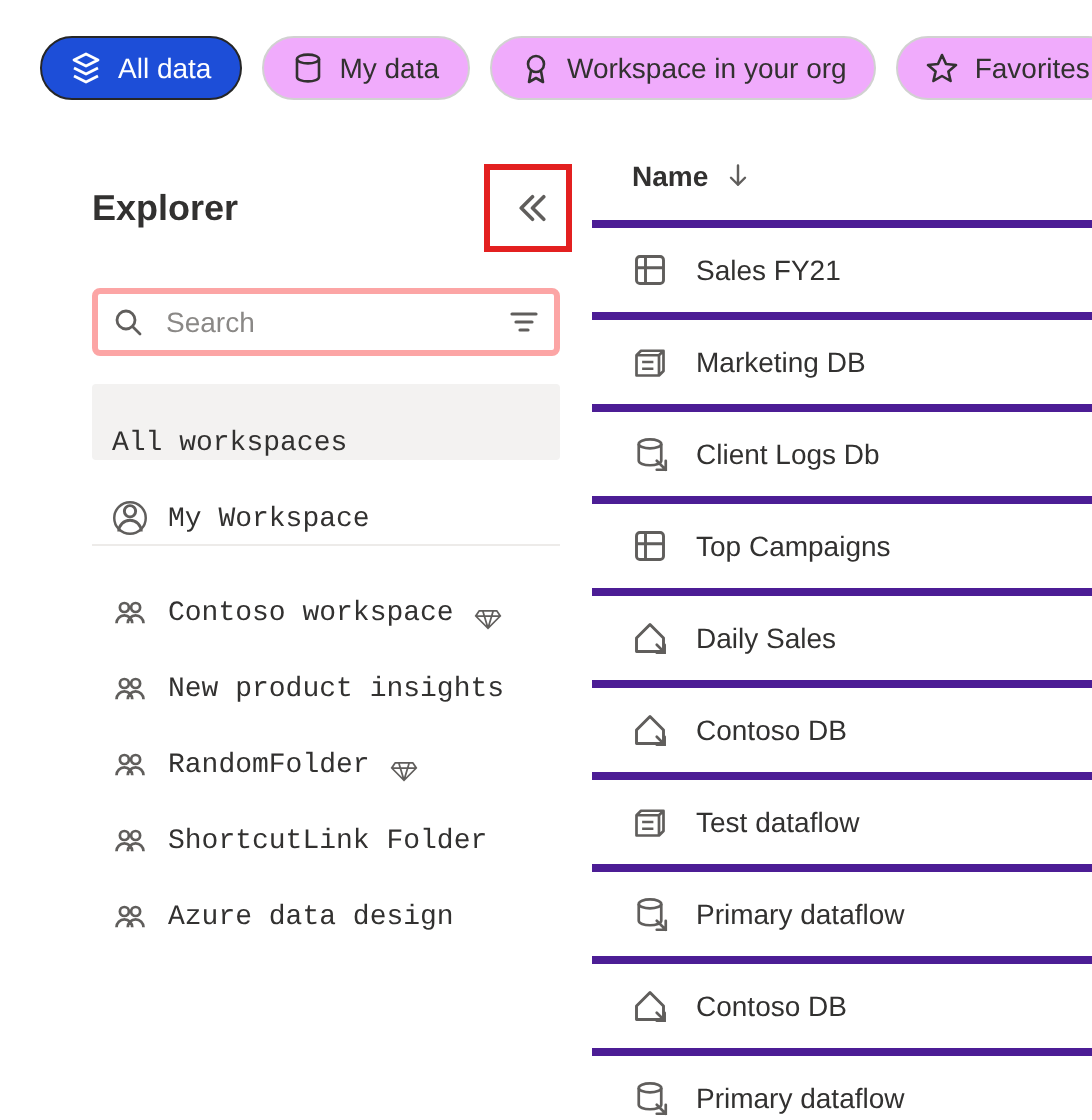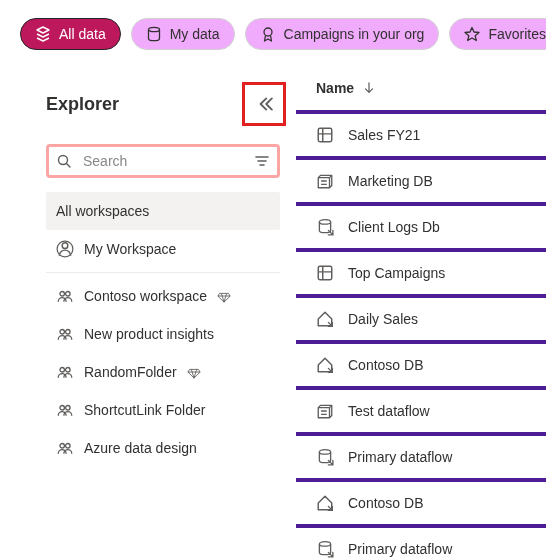--- a/index.html
+++ b/index.html
@@ -26,21 +26,21 @@
     padding: 0 14px;
     border-radius: 16px;
     border: 1px solid #d1d1d1;
     background: #f0abfc;
     font-size: 14px;
     color: #323130;
     cursor: pointer;
     white-space: nowrap;
   }
   .pill.active {
-    background: #be185d;
+    background: #1d4ed8;
     border-color: #262626;
     color: #fff;
   }
   .pill .ic { width: 16px; height: 16px; display:inline-flex; align-items:center; justify-content:center; }
   .pill.active .ic svg { stroke: #fff; fill: #fff; }
 
   .columns {
     display: flex;
     height: calc(100% - 62px);
     margin-left: 16px;
@@ -87,26 +87,27 @@
     font-size: 14px;
     color: #605e5c;
   }
   .search-input::placeholder { color: #8a8886; }
   .search-ic { position:absolute; left:10px; top:50%; transform:translateY(-50%); }
   .filter-ic { position:absolute; right:10px; top:50%; transform:translateY(-50%); cursor:pointer; }
 
   .ws-list { }
   .ws-item {
     display: flex;
-    align-items: center;
+    align-items: flex-end;
     gap: 10px;
     height: 38px;
     padding: 0 10px;
     cursor: pointer;
     border-radius: 2px;
+    font-family: Liberation Mono, monospace;
   }
   .ws-item.header {
     background: #f3f2f1;
     font-weight: 400;
   }
   .ws-divider { border-top: 1px solid #edebe9; margin: 4px 0; }
   .ws-ic { width:18px; height:18px; display:inline-flex; align-items:center; justify-content:center; flex-shrink:0; }
   .ws-premium { width:14px; height:14px; display:inline-flex; }
 
   .name-head {
@@ -213,21 +214,21 @@
         </svg>
       </span>
     <span>My data</span>
   </div>
   <div class="pill">
     <span class="ic">
         <svg width="16" height="16" viewBox="0 0 16 16">
           <use href="#i-ribbon"></use>
         </svg>
       </span>
-    <span>Campaigns in your org</span>
+    <span>Workspace in your org</span>
   </div>
   <div class="pill">
     <span class="ic">
         <svg width="16" height="16" viewBox="0 0 16 16">
           <use href="#i-star"></use>
         </svg>
       </span>
     <span>Favorites</span>
   </div>
 </div>

